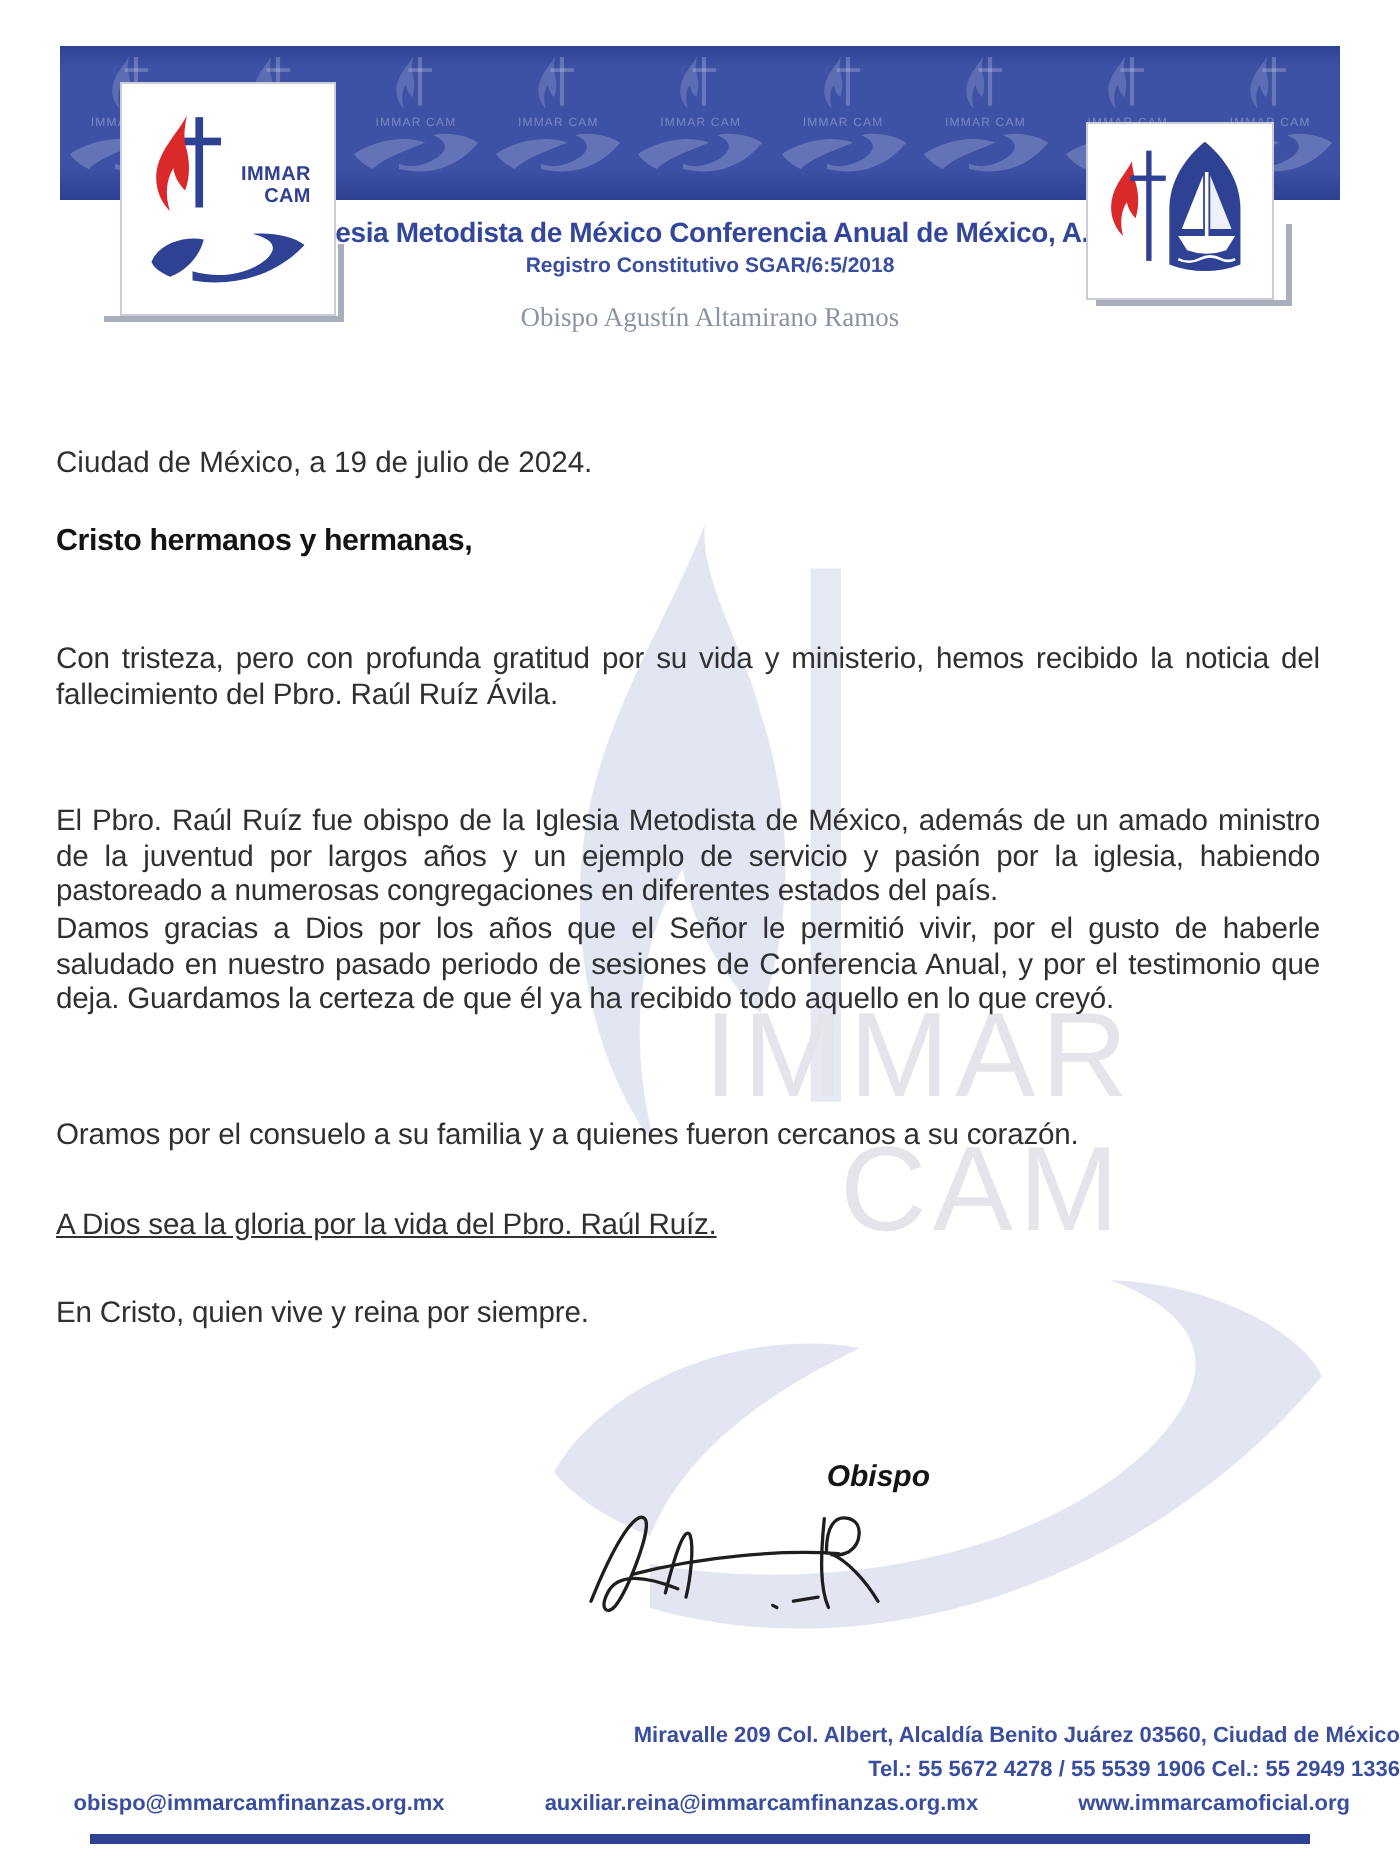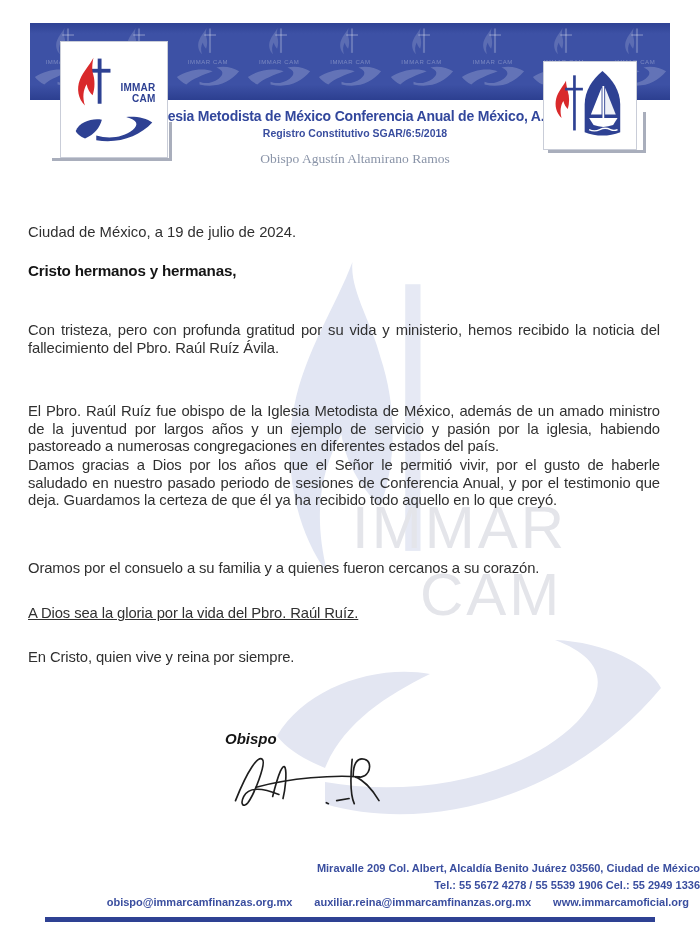--- a/index.html
+++ b/index.html
@@ -45,27 +45,27 @@
   .wm-cam { left:420px; top:565px; }
   
   .letter { position:absolute; left:28px; top:0; width:632px; height:931px; z-index:1; color:#303030; }
   .letter > div { position:absolute; width:100%; }
   .dateline { top:224px; text-align:left; font-size:14.8px; }
   .salutation { top:262px; font-weight:bold; font-size:15.2px; color:#141414; letter-spacing:-0.2px; }
   .para { font-size:14.8px; line-height:17.6px; text-align:justify; letter-spacing:-0.1px; }
   .p1 { top:322px; } .p2 { top:380px;margin-top:23px; } .p3 { top:457px; }
   .p4 { top:560px; } .p5 { top:605px;text-decoration:underline; } .p6 { top:649px; }
   
-  .sig-block { position:absolute; left:225px; top:730px; width:240px; text-align:left; z-index:1; }
+  .sig-block { position:absolute; left:225px; top:730px; width:240px; text-align:right; z-index:1; }
   .sig-title { font-weight:bold; font-style:italic; font-size:15px; color:#141414; }
   .sig-name { font-weight:bold; font-style:italic; font-size:16.5px; color:#141414; letter-spacing:-0.3px; margin-top:-8px; }
   
   .footer { position:absolute; left:0; top:860px; width:700px; text-align:right; z-index:1;
             color:#3a4e9f; font-size:11px; font-weight:600; line-height:17px; }
-  .footer .links span { margin:0 11px; }
+  .footer .links span { margin:0 25px; }
   .footer-bar { position:absolute; left:45px; top:917px; width:610px; height:5px; background:#2e4193; z-index:1; }
 </style>
 </head>
 <body>
 
 <div class="page">
 
   <div class="watermark">
     <svg style="position:absolute;left:283px;top:262px;" width="150" height="350" viewBox="0 0 54 126">
       <rect x="44" y="8" width="5.5" height="96" fill="#e6e9f4"></rect>

